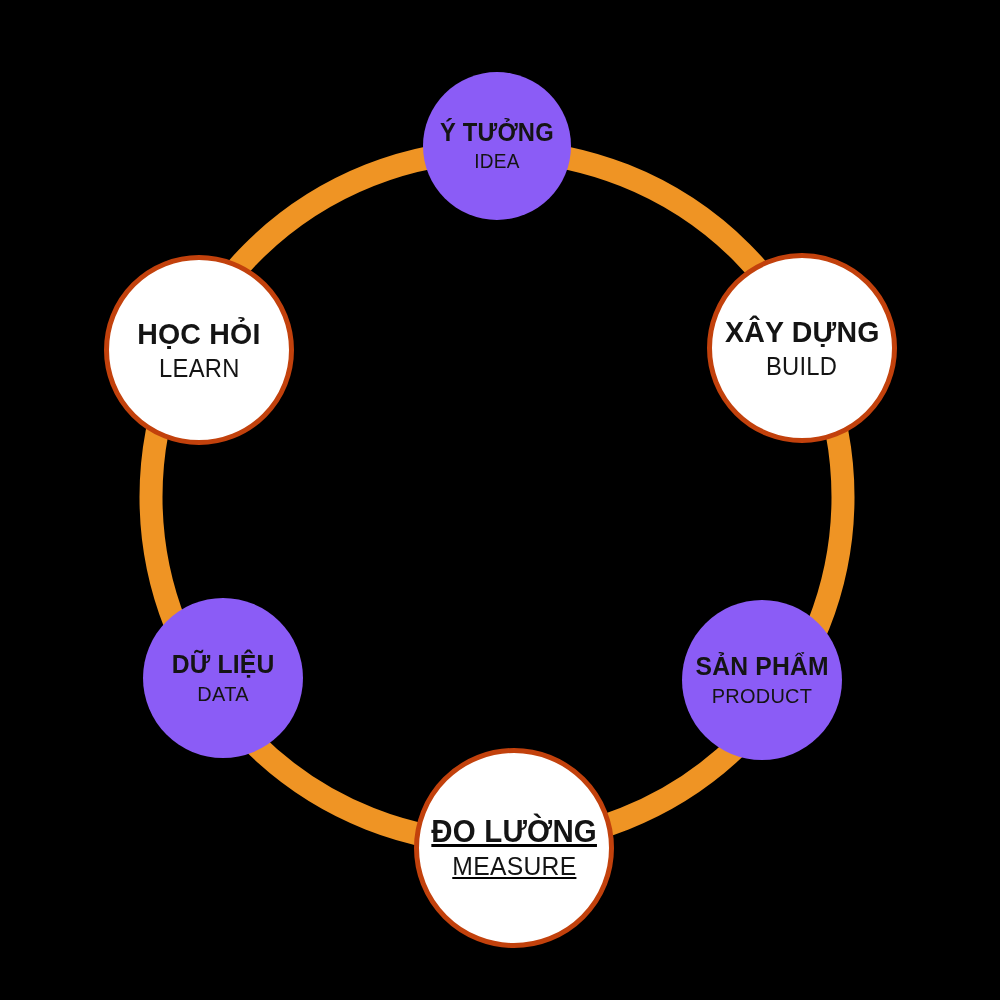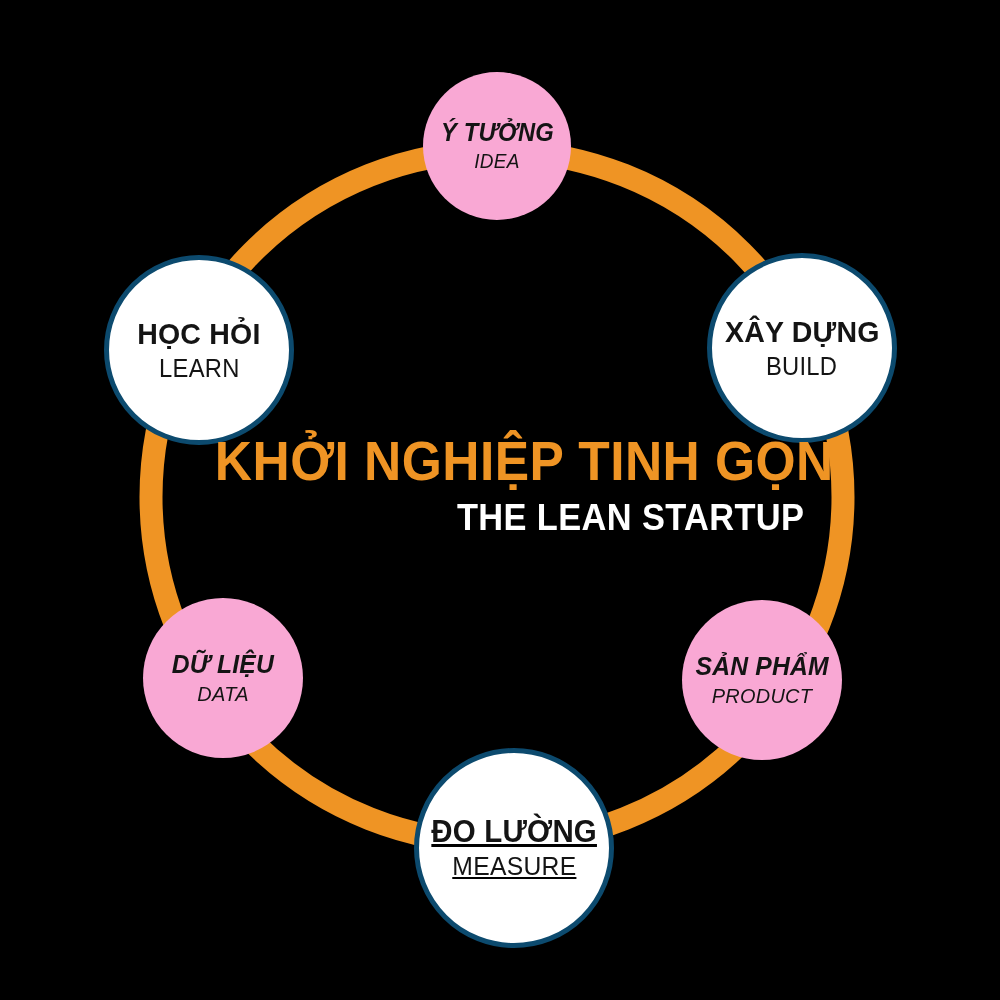--- a/index.html
+++ b/index.html
@@ -73,27 +73,26 @@
     position: absolute;
     border-radius: 50%;
     display: flex;
     flex-direction: column;
     align-items: center;
     justify-content: center;
     box-sizing: border-box;
     text-align: center;
   }
   .node.tan {
-    background: #f9a8d4;
+    background: #8b5cf6;
     border: none;
-    font-style: italic;
   }
   .node.white {
     background: #FFFFFF;
-    border: 5px solid #0c4a6e;
+    border: 5px solid #c2410c;
   }
   .node-vi {
     font-family: "Liberation Sans Narrow", "Liberation Sans", sans-serif;
     font-weight: 700;
     color: #141414;
     line-height: 1.02;
     letter-spacing: 0.2px;
     white-space: nowrap;
     transform: scaleX(0.95);
   }
@@ -154,18 +153,14 @@
       <div class="node tan sz-md" style="left: 143px; top: 598px; text-align: center;">
         <div class="node-vi">DỮ LIỆU</div>
         <div class="node-en">DATA</div>
       </div>
       <div class="node white sz-lg" style="left: 104px; top: 255px;">
         <div class="node-vi">HỌC HỎI</div>
         <div class="node-en">LEARN</div>
       </div>
     </div>
 
-  <div id="center-title">
-    <span class="title-main">KHỞI NGHIỆP TINH GỌN</span>
-    <span class="title-sub">THE LEAN STARTUP</span>
-  </div>
 
 </div>
 
 </body></html>

